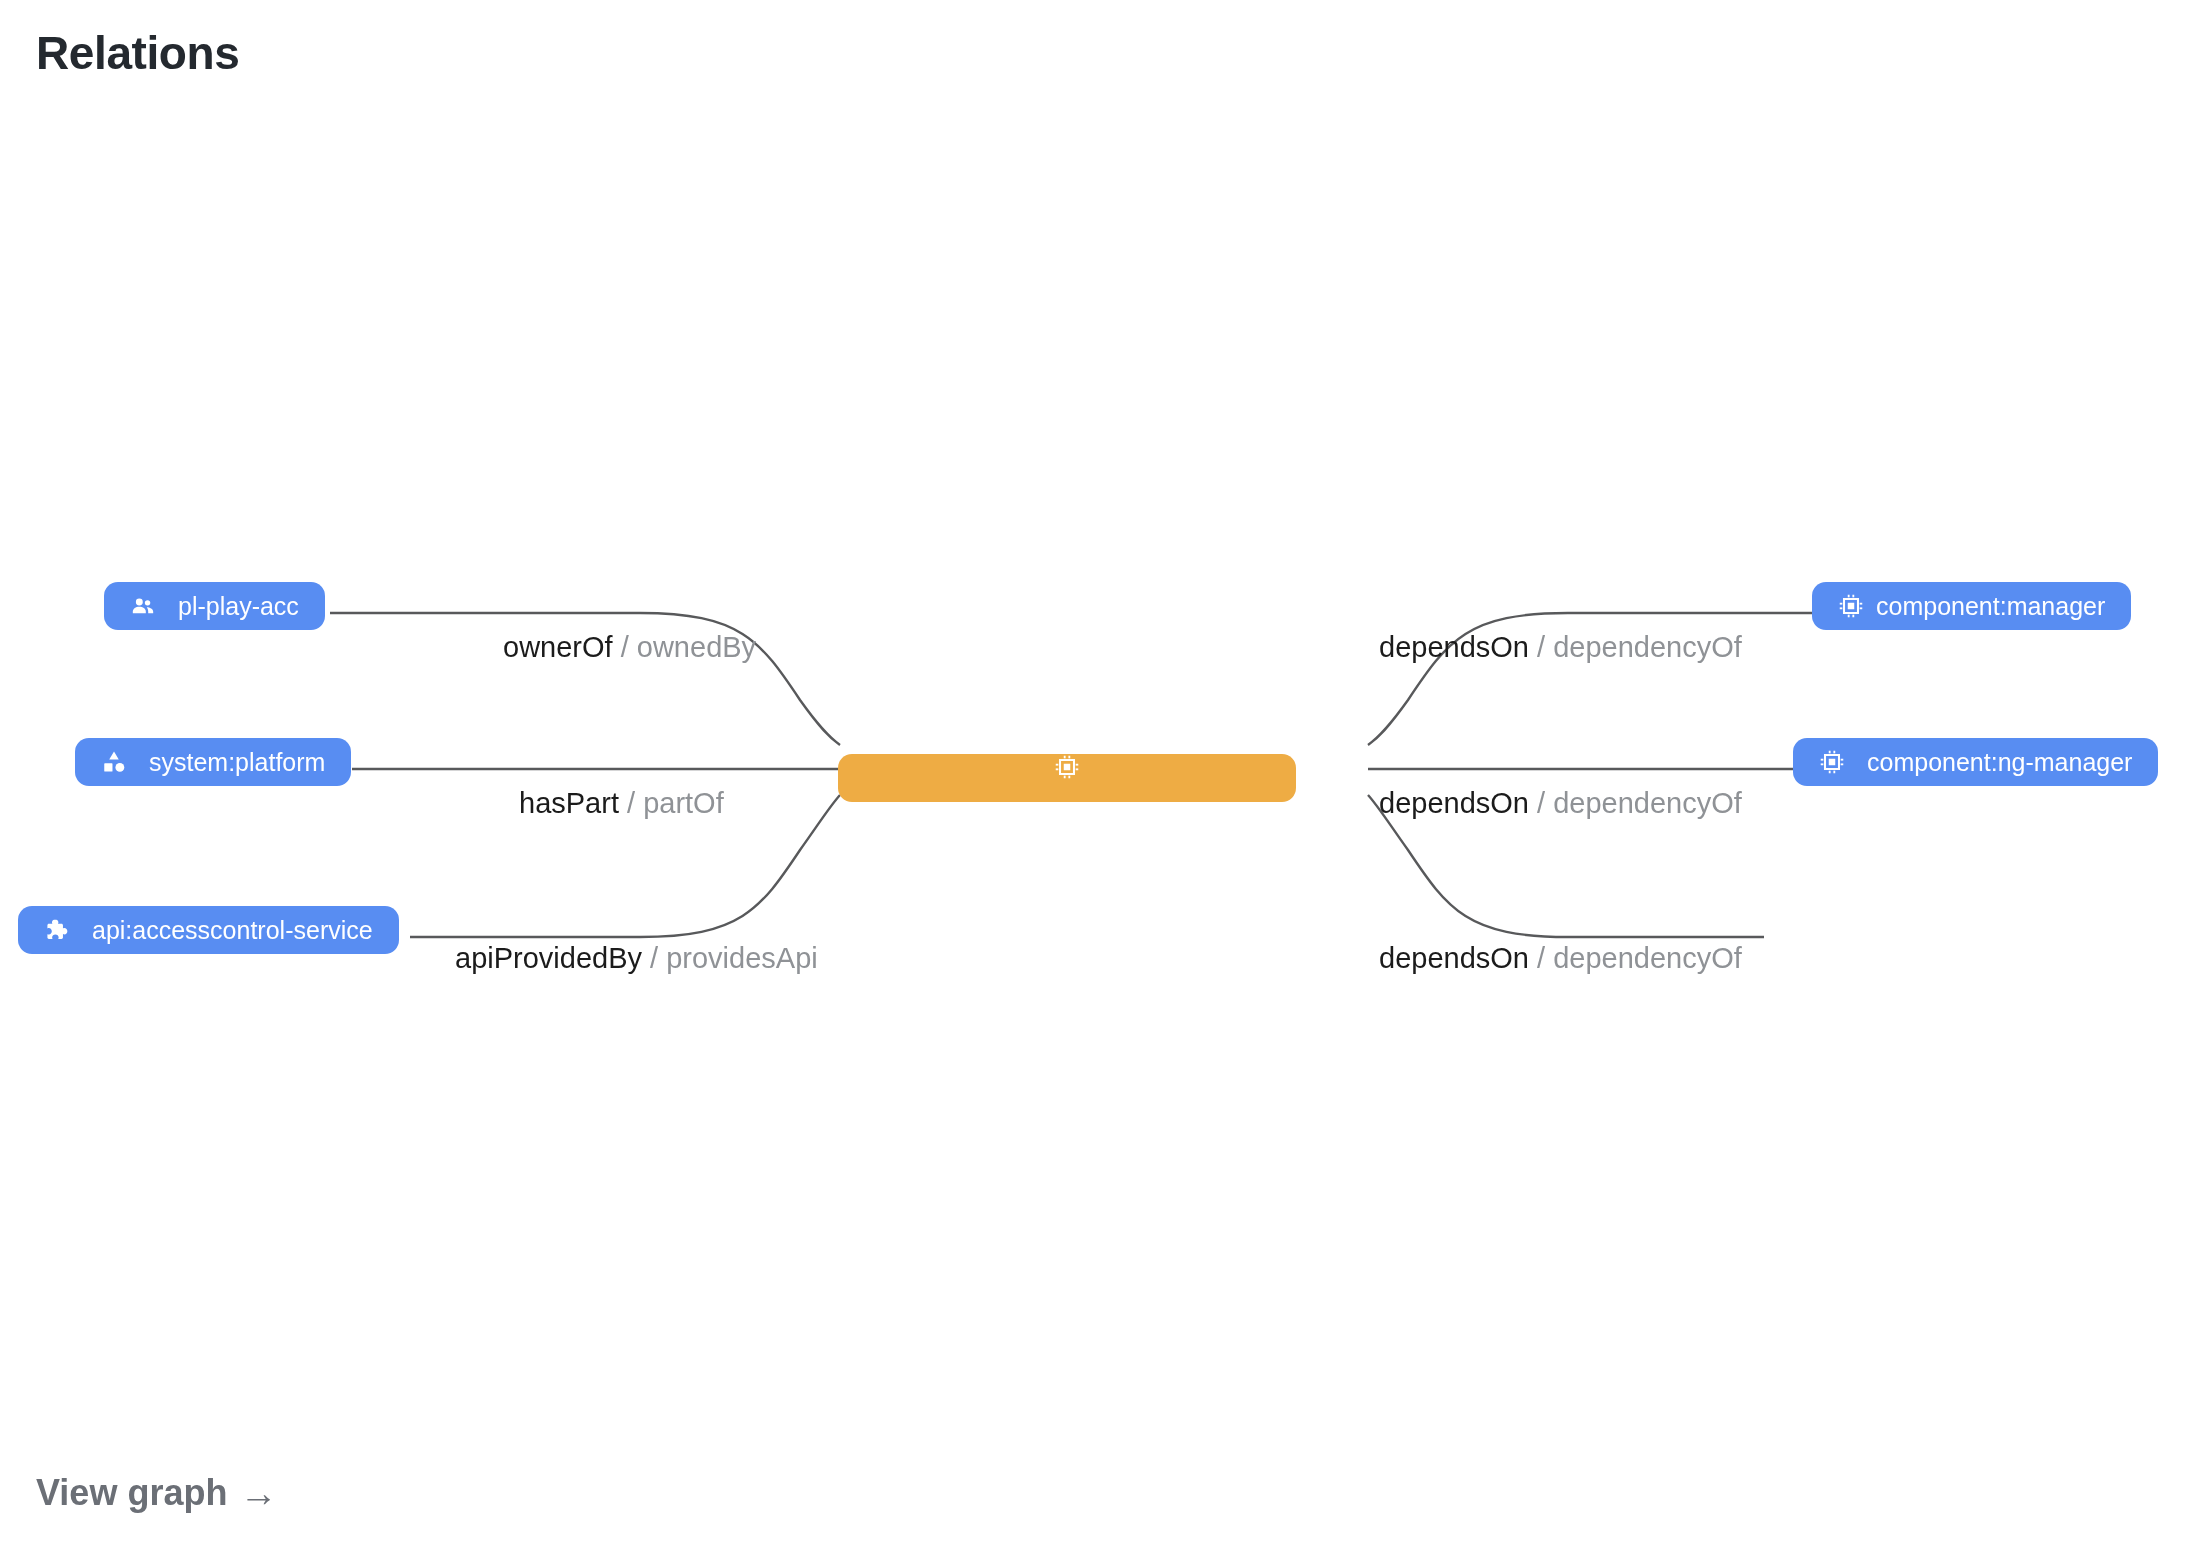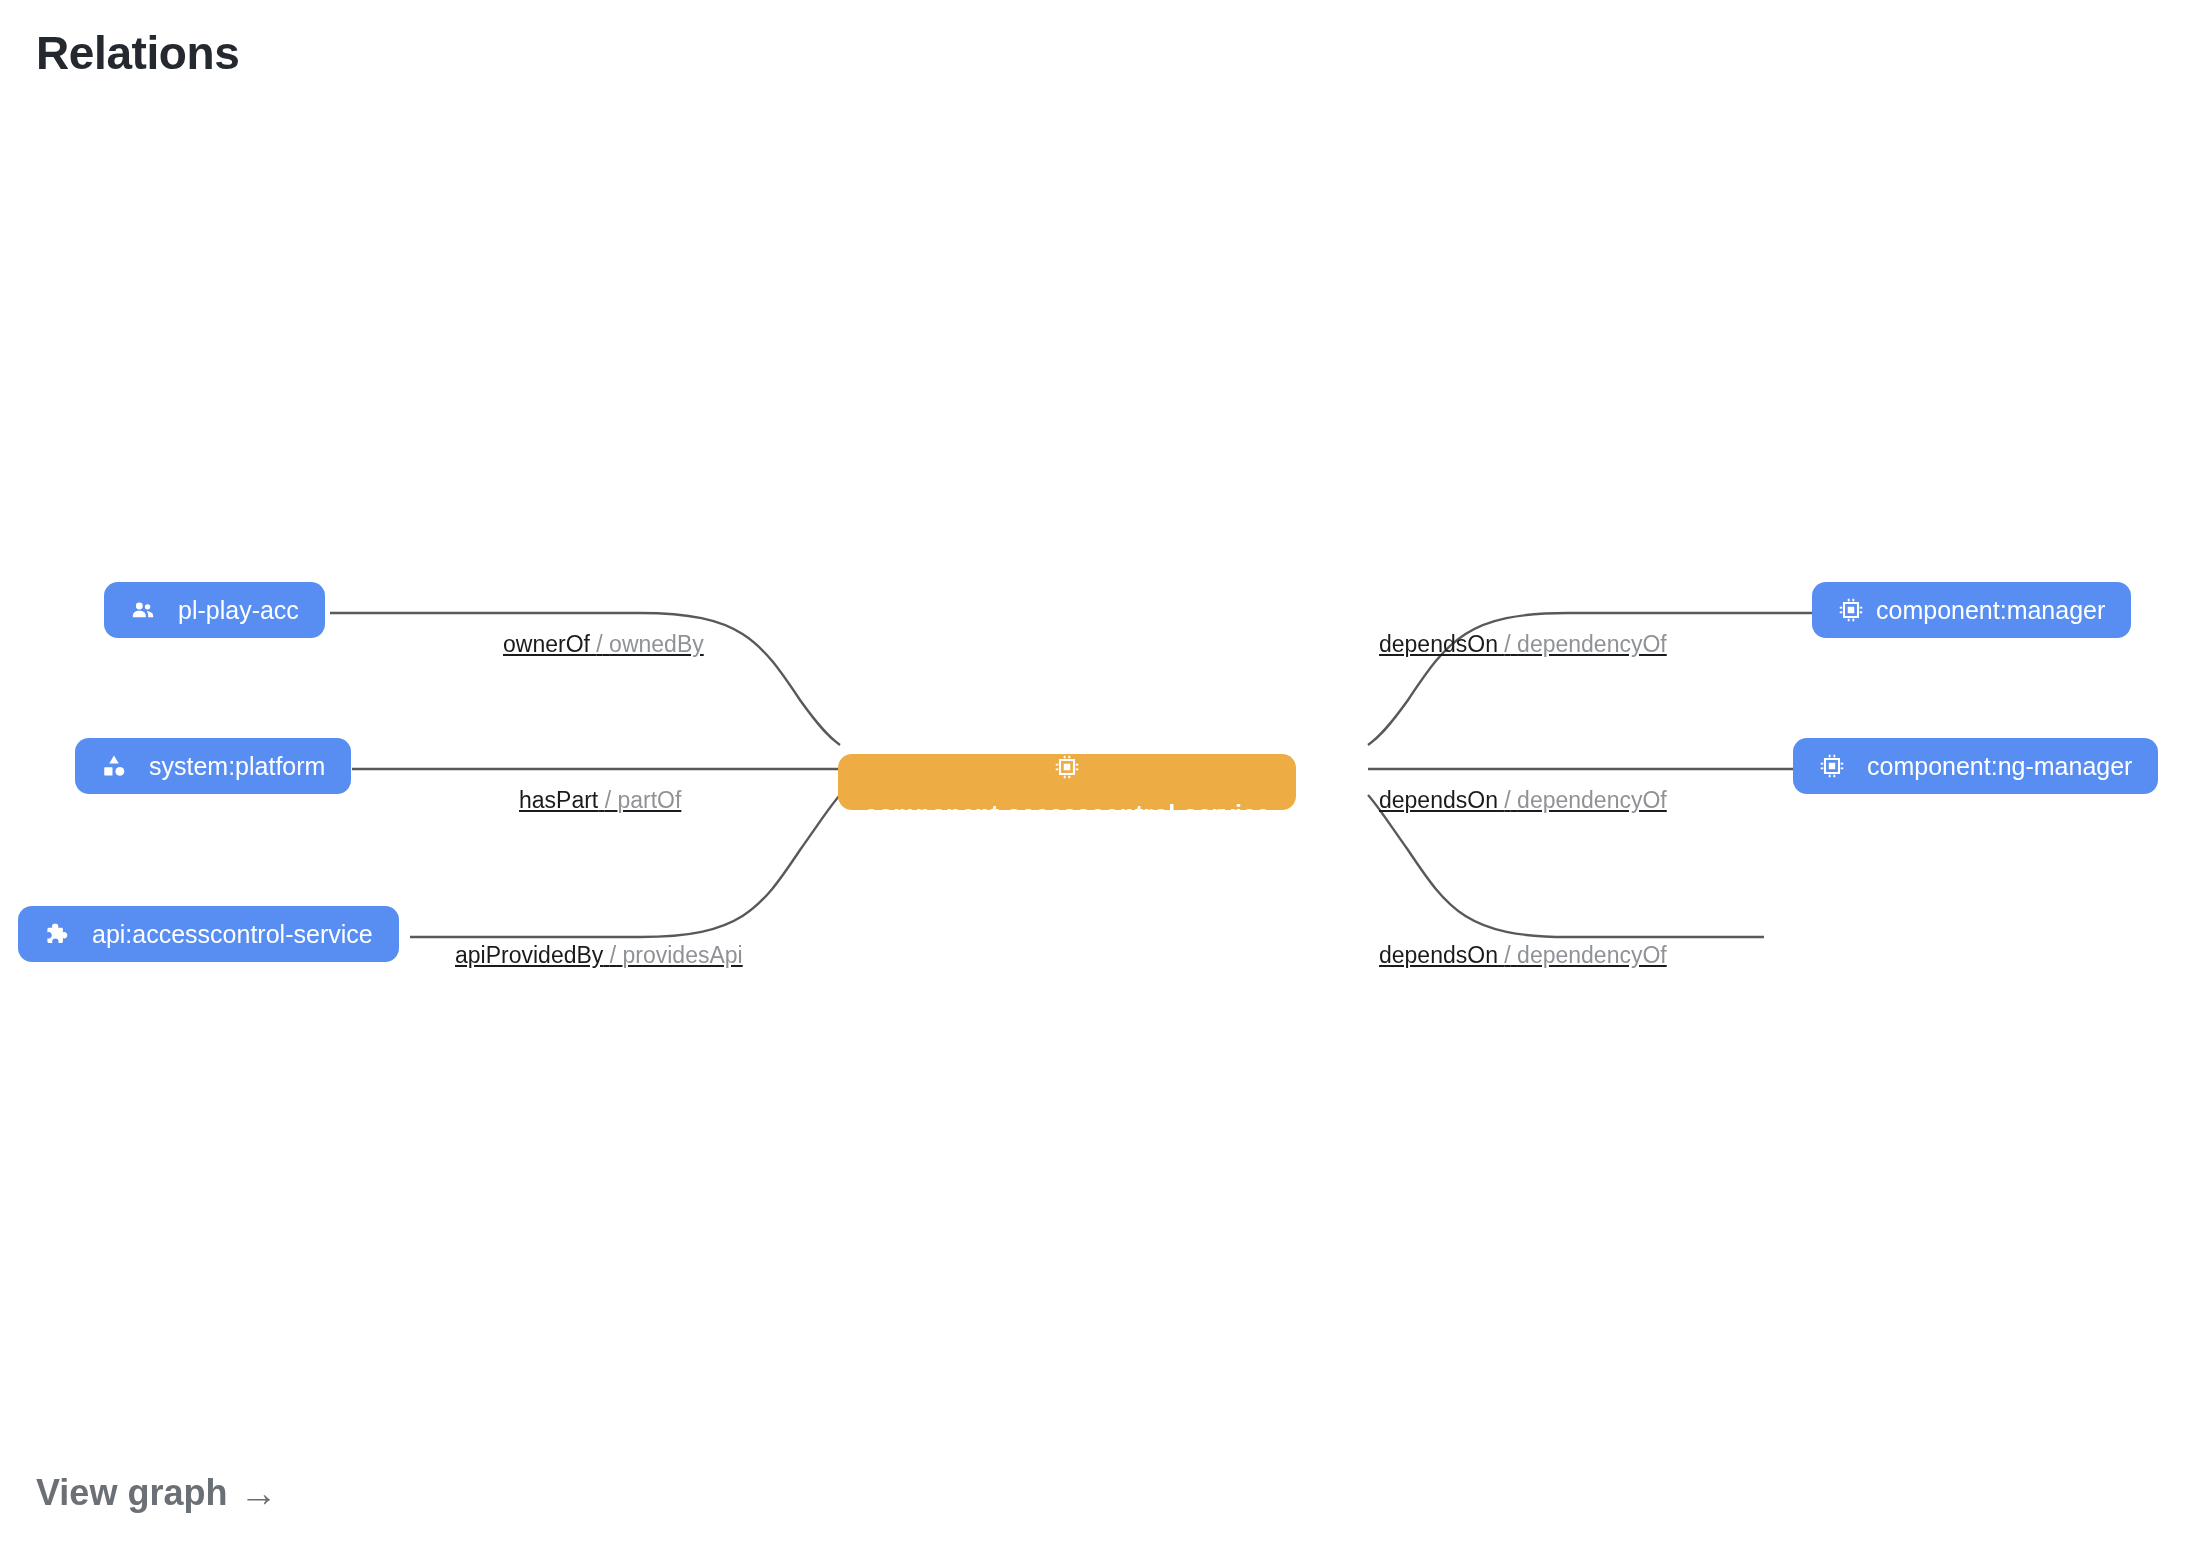--- a/index.html
+++ b/index.html
@@ -50,21 +50,21 @@
     stroke: #58595b;
     stroke-width: 2.4;
   }
 
   
   .gnode {
     position: absolute;
     display: flex;
     align-items: center;
     gap: 22px;
-    height: 56px;
+    height: 48px;
     padding: 0 26px;
     border-radius: 14px;
     background: #588df2;
     color: #ffffff;
     font-size: 25px;
     white-space: nowrap;
     cursor: pointer;
   }
   .gnode.focus {
     background: #eeac44;
@@ -86,25 +86,24 @@
   .n-system     { left: 75px;   top: 738px; }
   .n-api        { left: 18px;   top: 906px; }
   .n-center     { left: 838px;  top: 754px; flex-direction: column; }
   .n-manager    { left: 1812px; top: 582px; gap: 12px; }
   .n-ngmanager  { left: 1793px; top: 738px; }
   .n-platsvc    { left: 1764px; top: 906px; }
 
   
   .edge-label {
     position: absolute;
-    font-size: 23px;
+    font-size: 29px;
     white-space: nowrap;
     color: #1b1b1b;
     line-height: 1;
-    text-decoration: underline;
   }
   .edge-label .rev { color: #8f9296; }
   .edge-label .sep { color: #8f9296; }
 
   .el-owner   { left: 503px;  top: 633px; }
   .el-haspart { left: 519px;  top: 789px; }
   .el-api     { left: 455px;  top: 944px; }
   .el-dep1    { left: 1379px; top: 633px; }
   .el-dep2    { left: 1379px; top: 789px; }
   .el-dep3    { left: 1379px; top: 944px; }

